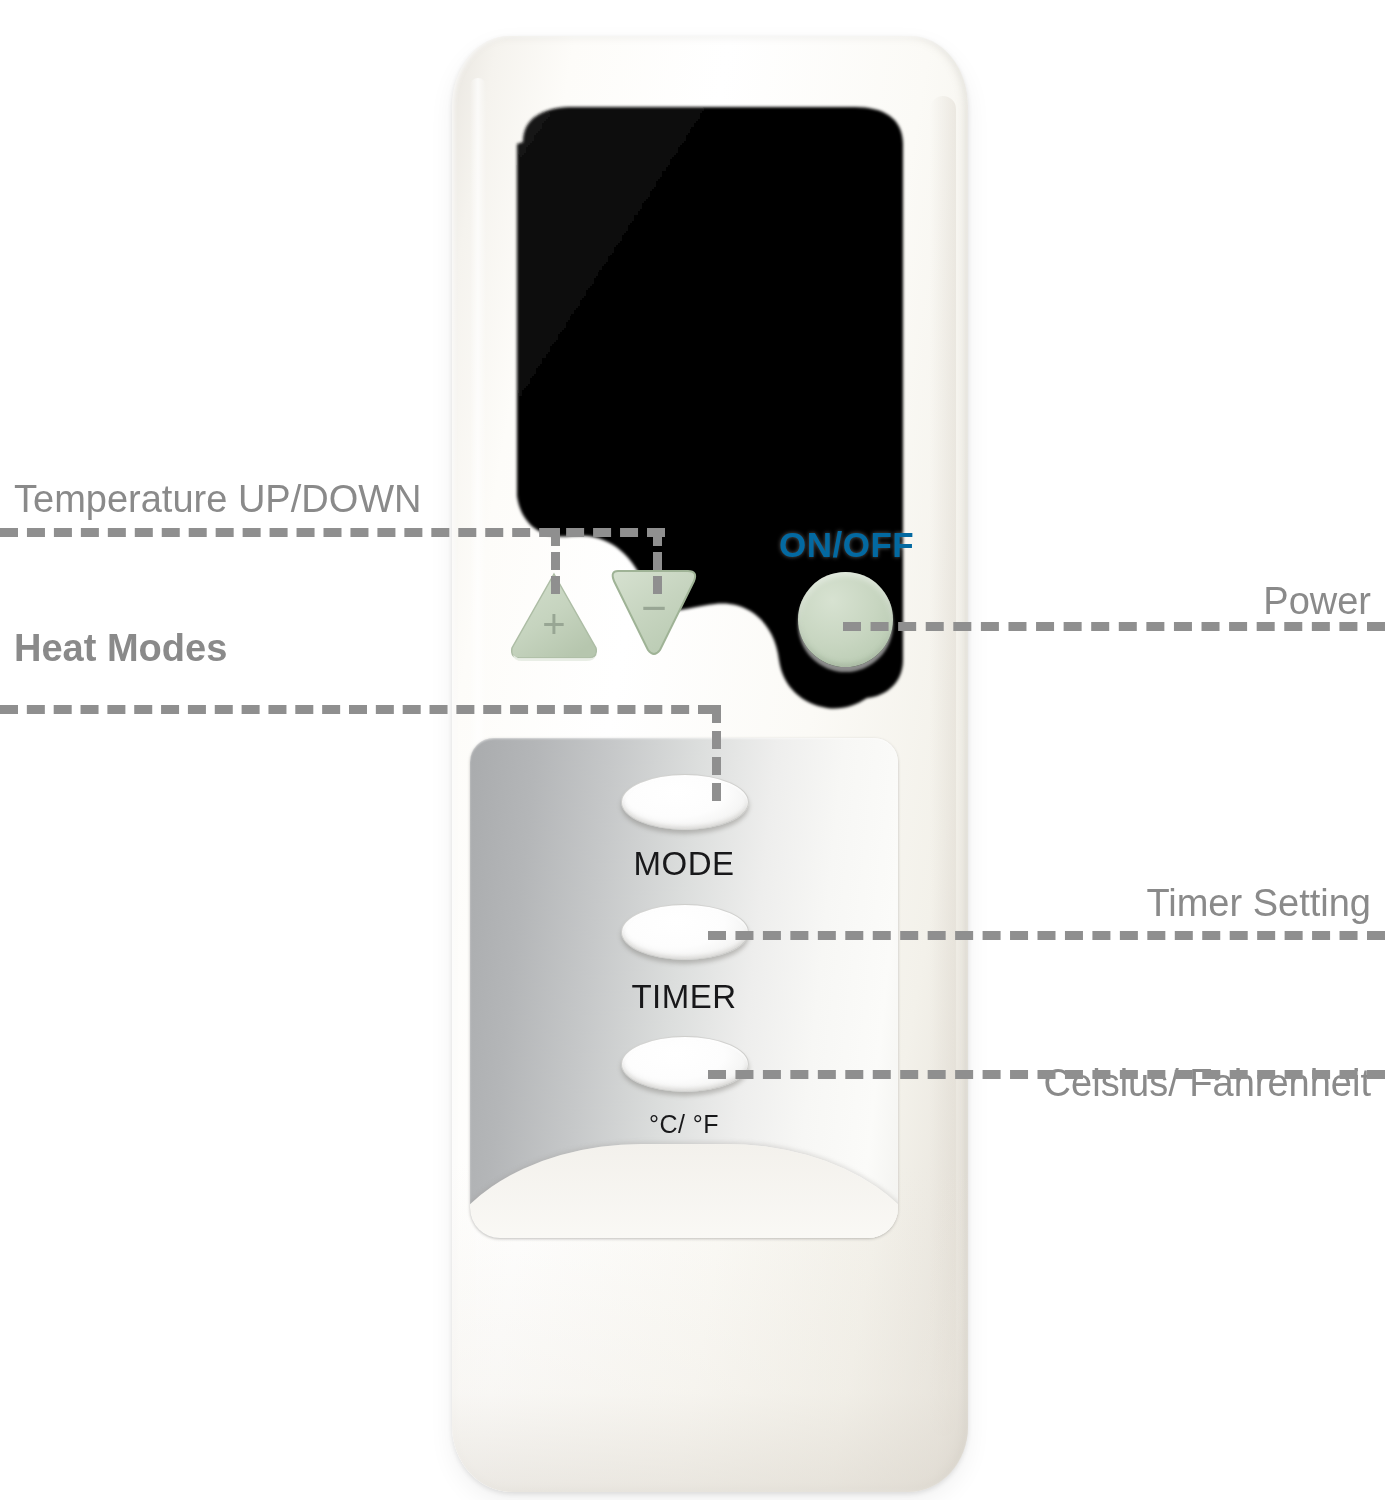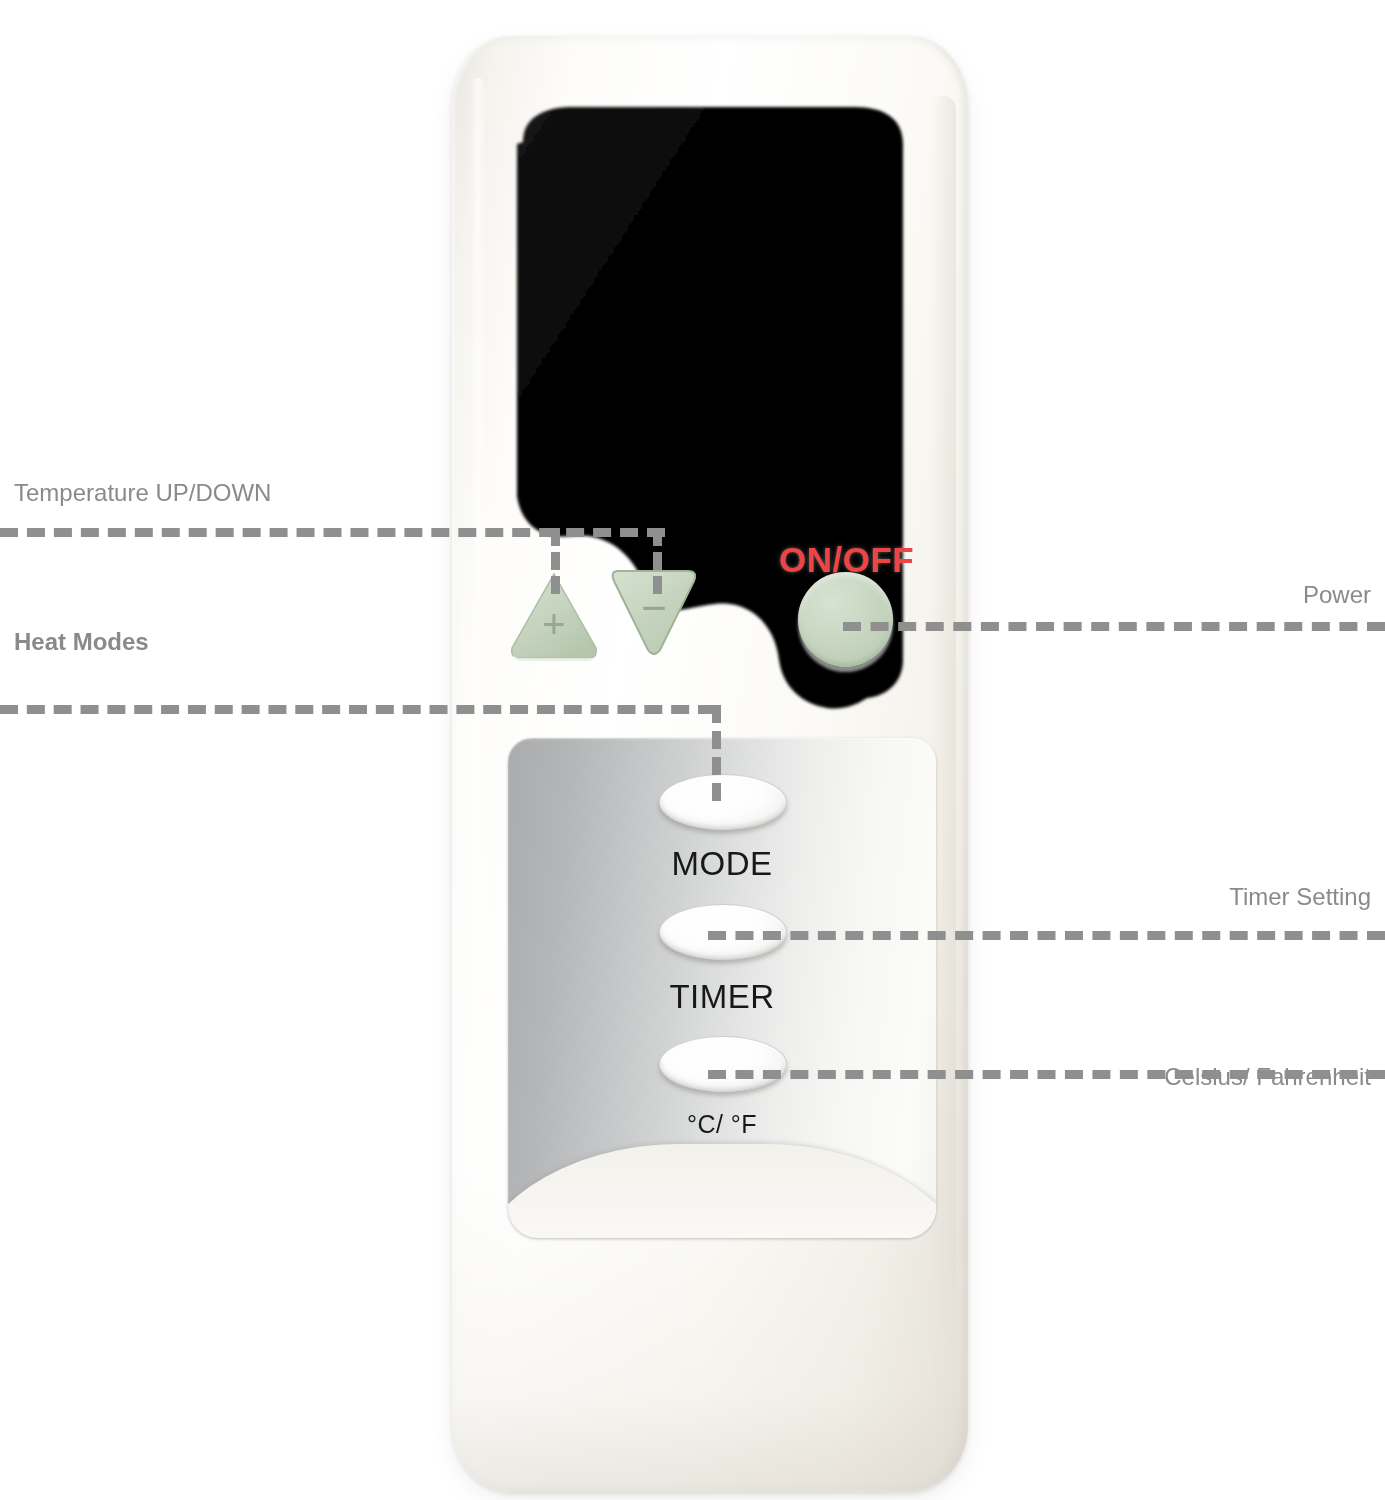--- a/index.html
+++ b/index.html
@@ -87,24 +87,23 @@
   .display-zone svg { display: block; }
 
   .onoff-text {
     position: absolute;
     left: 779px;
     top: 525px;
     width: 160px;
     font-size: 35px;
     font-weight: bold;
     letter-spacing: 0.5px;
-    color: #ef4444;
+    color: #0369a1;
     text-shadow: 0 0 4px rgba(255,255,255,0.35);
     font-family: "Liberation Sans", sans-serif;
-    margin-top: 15px;
   }
 
   
   .power-btn {
     position: absolute;
     left: 798px;
     top: 572px;
     width: 95px;
     height: 95px;
     border-radius: 50%;
@@ -133,21 +132,21 @@
     line-height: 1;
     font-weight: 400;
     user-select: none;
   }
   .sign-plus { left: 508px; top: 604px; width: 92px; text-align: center; }
   .sign-minus{ left: 608px; top: 586px; width: 92px; text-align: center; font-size: 44px; }
 
   
   .panel {
     position: absolute;
-    left: 508px;
+    left: 470px;
     top: 738px;
     width: 428px;
     height: 500px;
     border-radius: 24px 24px 30px 30px;
     background: linear-gradient(96deg,
       #a9abad 0%,
       #b4b6b8 14%,
       #c6c8c9 30%,
       #dcdedd 48%,
       #eeeeed 64%,
@@ -206,21 +205,21 @@
     top: 440px;
     font-size: 31px;
     color: #141416;
     font-family: "Liberation Sans", sans-serif;
     letter-spacing: 0.5px;
   }
 
   
   .callout {
     position: absolute;
-    font-size: 24px;
+    font-size: 38px;
     color: #8a8a8a;
     font-family: "Liberation Sans", sans-serif;
     white-space: nowrap;
     line-height: 1.05;
   }
   .callout.left  { left: 14px; }
   .callout.right { right: 14px; text-align: right; }
 
   
   .dash-h {

